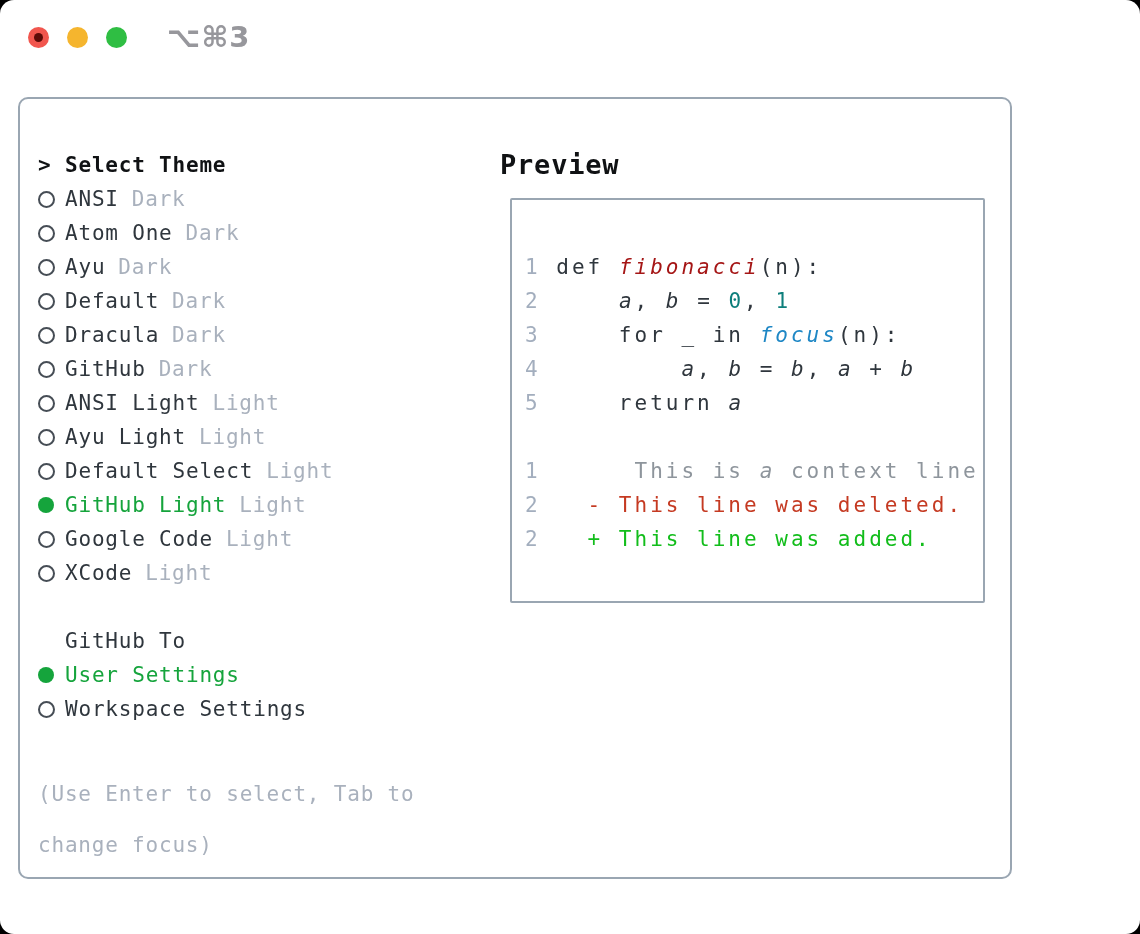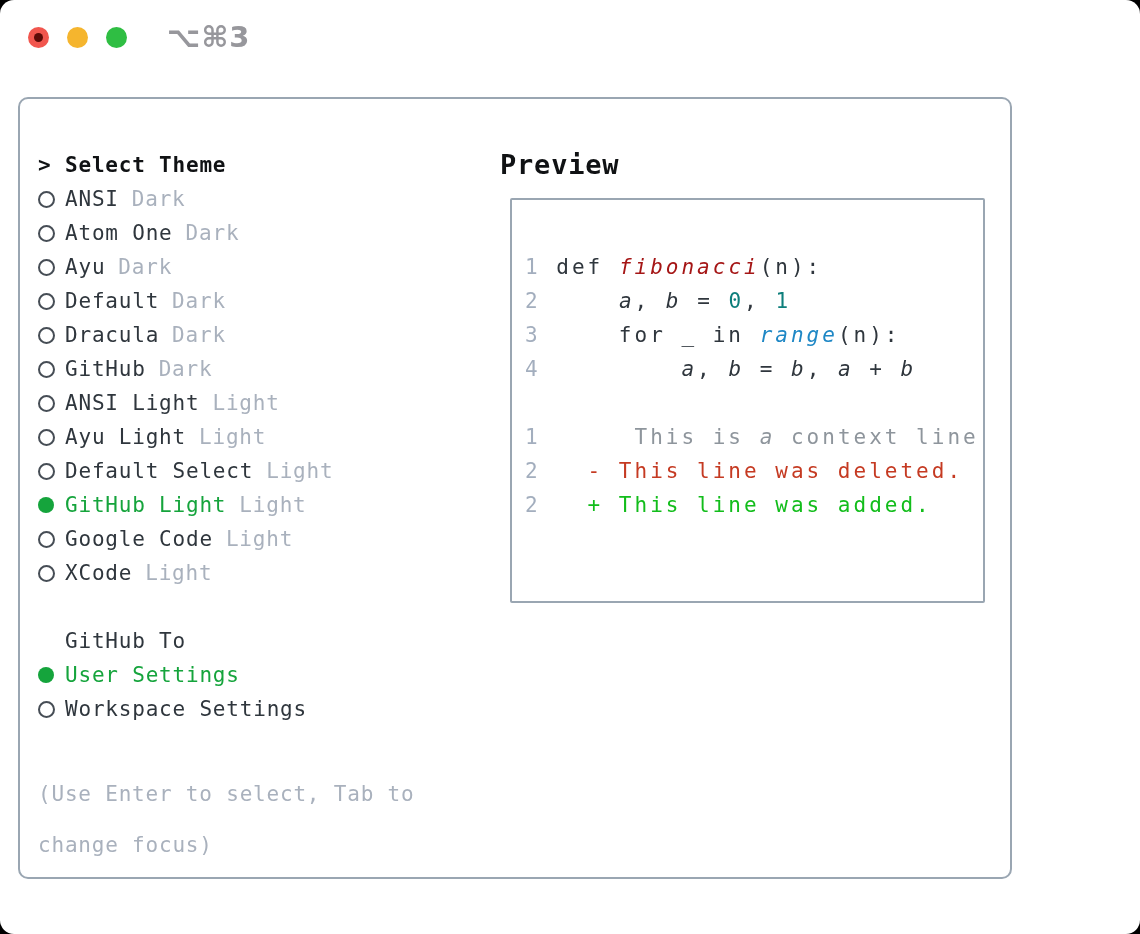--- a/index.html
+++ b/index.html
@@ -137,22 +137,23 @@
       <div class="row help">(Use Enter to select, Tab to</div>
       <div class="row help">change focus)</div>
     </div>
 
     <div class="preview-title">Preview</div>
 
     <div class="preview-box">
       <div class="code">
           <div class="code-line"><span class="ln">1</span><span class="tk-plain"> def </span><span class="tk-func">fibonacci</span><span class="tk-plain">(n):</span></div>
           <div class="code-line"><span class="ln">2</span><span class="tk-plain">     </span><span class="tk-var">a</span><span class="tk-plain">, </span><span class="tk-var">b</span><span class="tk-plain"> = </span><span class="tk-num">0</span><span class="tk-plain">, </span><span class="tk-num">1</span></div>
-          <div class="code-line"><span class="ln">3</span><span class="tk-plain">     for _ in </span><span class="tk-builtin">range</span><span class="tk-plain">(n):</span></div>
+          <div class="code-line"><span class="ln">3</span><span class="tk-plain">     for _ in </span><span class="tk-builtin">focus</span><span class="tk-plain">(n):</span></div>
           <div class="code-line"><span class="ln">4</span><span class="tk-plain">         </span><span class="tk-var">a</span><span class="tk-plain">, </span><span class="tk-var">b</span><span class="tk-plain"> = </span><span class="tk-var">b</span><span class="tk-plain">, </span><span class="tk-var">a</span><span class="tk-plain"> + </span><span class="tk-var">b</span></div>
+          <div class="code-line"><span class="ln">5</span><span class="tk-plain">     return </span><span class="tk-var">a</span></div>
           <div class="code-line"><span class="ln"></span></div>
           <div class="code-line"><span class="ln">1</span><span class="tk-context">      This is </span><span class="tk-context-var">a</span><span class="tk-context"> context line.</span></div>
           <div class="code-line"><span class="ln">2</span><span class="tk-deleted">   - This line was deleted.</span></div>
           <div class="code-line"><span class="ln">2</span><span class="tk-added">   + This line was added.</span></div>
         </div>
     </div>
 
   </div>
 </div>
 

